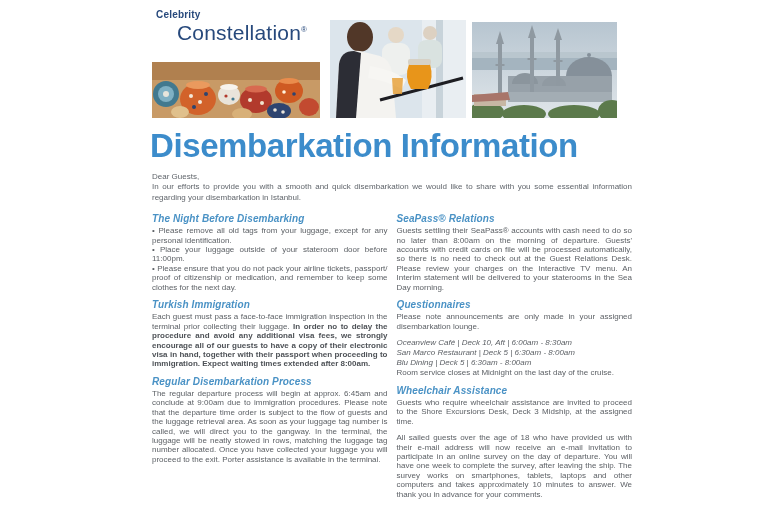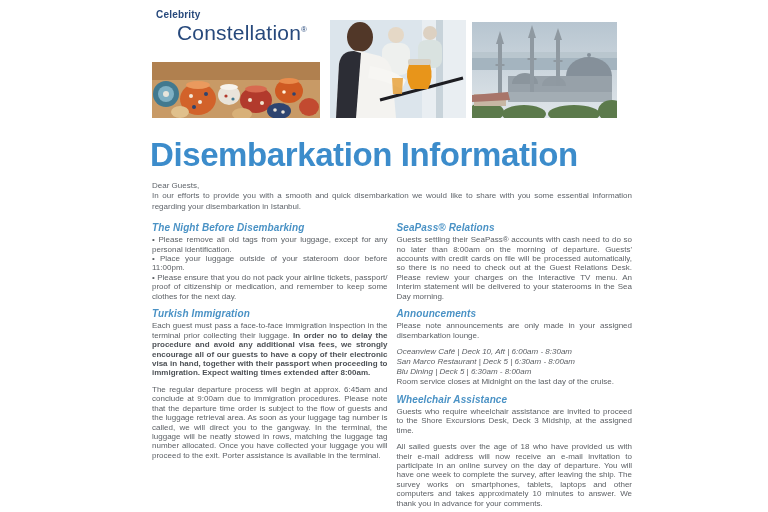--- a/index.html
+++ b/index.html
@@ -22,21 +22,21 @@
   .photo { position:absolute; overflow:hidden; background:#dfe3e6; }
   .photo svg { display:block; width:100%; height:100%; }
   .photo-pottery { left:0;   top:62px; width:168px; height:56px; }
   .photo-waiter  { left:178px; top:20px; width:136px; height:98px; }
   .photo-mosque  { left:320px; top:22px; width:145px; height:96px; }
 
   
   h1.page-title {
     font-size:33px; font-weight:700; color:#3c8ccb;
     letter-spacing:-0.4px; white-space:nowrap;
-    margin:18px 0 7px -2px;
+    margin:9px 0 7px -2px;
   }
   .greeting, .intro { font-size:8px; line-height:1.3; color:#60656b; }
   .intro { margin-bottom:10px; }
 
   
   .columns { display:flex; gap:9px; }
   .col { width:236px; }
   section { margin-bottom:7px; }
   h2 {
     font-size:10px; font-style:italic; font-weight:700;
@@ -173,32 +173,33 @@
           <li>Please ensure that you do not pack your airline tickets, passport/ proof of citizenship or medication, and remember to keep some clothes for the next day.</li>
         </ul>
       </section>
 
       <section>
         <h2>Turkish Immigration</h2>
         <p><span>Each guest must pass a face-to-face immigration inspection in the terminal prior collecting their luggage. </span><span class="bold">In order no to delay the procedure and avoid any additional visa fees, we strongly encourage all of our guests to have a copy of their electronic visa in hand, together with their passport when proceeding to immigration. Expect waiting times extended after 8:00am.</span></p>
       </section>
 
       <section>
+        <h2>Regular Disembarkation Process</h2>
         <p>The regular departure process will begin at approx. 6:45am and conclude at 9:00am due to immigration procedures. Please note that the departure time order is subject to the flow of guests and the luggage retrieval area. As soon as your luggage tag number is called, we will direct you to the gangway. In the terminal, the luggage will be neatly stowed in rows, matching the luggage tag number allocated. Once you have collected your luggage you will proceed to the exit. Porter assistance is available in the terminal.</p>
       </section>
     </div>
 
     <div class="col">
       <section>
         <h2>SeaPass® Relations</h2>
         <p>Guests settling their SeaPass® accounts with cash need to do so no later than 8:00am on the morning of departure. Guests' accounts with credit cards on file will be processed automatically, so there is no need to check out at the Guest Relations Desk. Please review your charges on the Interactive TV menu. An Interim statement will be delivered to your staterooms in the Sea Day morning.</p>
       </section>
 
       <section>
-        <h2>Announcements</h2>
+        <h2>Questionnaires</h2>
         <p>Please note announcements are only made in your assigned disembarkation lounge.</p>
       </section>
 
       <section>
         <p class="venue">Oceanview Café | Deck 10, Aft | 6:00am - 8:30am</p>
         <p class="venue">San Marco Restaurant | Deck 5 | 6:30am - 8:00am</p>
         <p class="venue">Blu Dining | Deck 5 | 6:30am - 8:00am</p>
         <p class="note">Room service closes at Midnight on the last day of the cruise.</p>
       </section>
 

